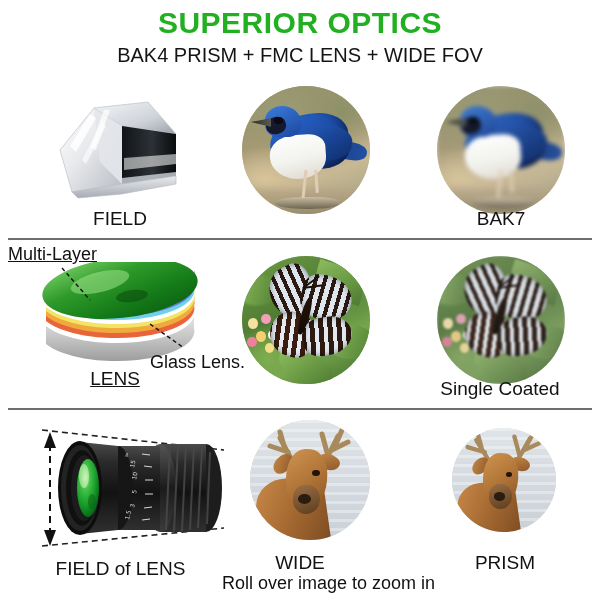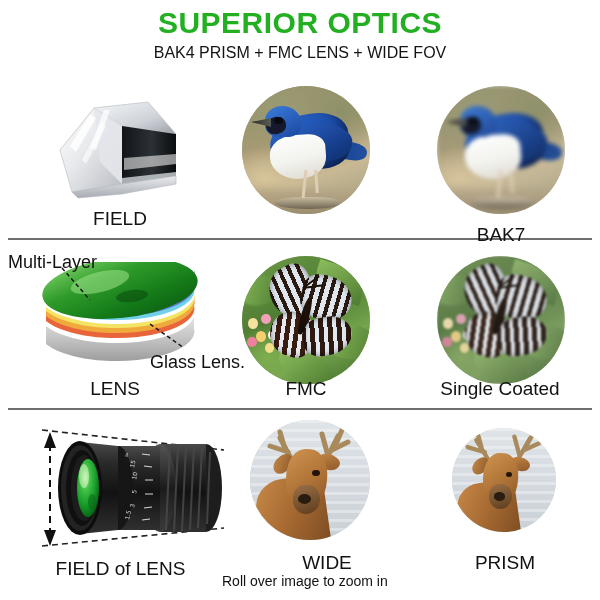--- a/index.html
+++ b/index.html
@@ -16,21 +16,21 @@
   
   .title {
     position:absolute; top:6px; left:0; width:600px;
     text-align:center;
     font-size:30px; font-weight:bold; letter-spacing:.5px;
     color:#22b022;
   }
   .subtitle {
     position:absolute; top:44px; left:0; width:600px;
     text-align:center;
-    font-size:16px; font-weight:normal; color:#141414;
+    font-size:20px; font-weight:normal; color:#141414;
   }
 
   
   .divider {
     position:absolute; left:8px; width:584px; height:2px;
     background:#6e6e6e;
   }
   .divider.d1 { top:238px; }
   .divider.d2 { top:408px; }
 
@@ -216,21 +216,21 @@
   
   .lensdisc { position:absolute; }
   .lbl-multilayer, .lbl-glasslens {
     position:absolute; font-size:18px; color:#111; white-space:nowrap;
   }
 
   
   .fovwrap { position:absolute; }
 
   .overlay-hint {
-    position:absolute; font-size:14px; color:#111; white-space:nowrap;
+    position:absolute; font-size:18px; color:#111; white-space:nowrap;
   }
 </style>
 </head>
 <body>
 
 <div class="infographic">
 
   <div class="title">SUPERIOR OPTICS</div>
   <div class="subtitle">BAK4 PRISM + FMC LENS + WIDE FOV</div>
 
@@ -308,21 +308,21 @@
       <div class="bird-wing"></div>
       <div class="bird-breast"></div>
       <div class="bird-head"></div>
       <div class="bird-face"></div>
       <div class="bird-beak"></div>
       <div class="bird-eye"></div>
       <div class="bird-leg"></div>
       <div class="bird-leg l2"></div>
     </div>
   </div>
-  <div class="caption" style="left:440px; top:224px; width:122px;">BAK7</div>
+  <div class="caption" style="left:440px; top:208px; width:122px;">BAK7</div>
 
   <div class="lensdisc" style="left:28px; top:262px; width:185px; height:120px;">
     <svg width="185" height="120" viewBox="0 0 185 120">
       <defs>
         <linearGradient id="topGreen" x1="0.1" y1="0" x2="0.9" y2="1">
           <stop offset="0%" stop-color="#7fd36a"></stop>
             <stop offset="35%" stop-color="#2f9b2a"></stop>
           <stop offset="70%" stop-color="#147a18"></stop>
             <stop offset="100%" stop-color="#0c5c12"></stop>
         </linearGradient>
@@ -346,23 +346,23 @@
       <path d="M18,24 A78,30 0 0 0 166,8 L166,13 A78,30 0 0 1 18,29 Z" fill="#3b2f6e"></path>
 
       <ellipse cx="92" cy="26" rx="78" ry="30" fill="url(#topGreen)" transform="rotate(-6 92 26)"></ellipse>
       <ellipse cx="72" cy="20" rx="30" ry="10" fill="#9fe38b" opacity="0.55" transform="rotate(-14 72 20)"></ellipse>
       <ellipse cx="104" cy="34" rx="16" ry="6" fill="#063d0b" opacity="0.45" transform="rotate(-8 104 34)"></ellipse>
 
       <path d="M34,6 L62,38" stroke="#111" stroke-width="1.4" stroke-dasharray="4 3" fill="none"></path>
       <path d="M122,62 L156,86" stroke="#111" stroke-width="1.4" stroke-dasharray="4 3" fill="none"></path>
     </svg>
   </div>
-  <div class="lbl-multilayer" style="left:8px; top:252px;">Multi-Layer</div>
+  <div class="lbl-multilayer" style="left:8px; top:244px;text-decoration:underline;">Multi-Layer</div>
   <div class="lbl-glasslens" style="left:150px; top:352px;">Glass Lens.</div>
-  <div class="caption" style="left:50px; top:378px; width:130px;">LENS</div>
+  <div class="caption" style="left:50px; top:368px; width:130px;text-decoration:underline;">LENS</div>
 
   <div class="circle" style="left:242px; top:256px; width:128px; height:128px;">
     <div class="scene">
       <div class="bf-bg"></div>
       <div class="leaf d"></div>
         <div class="leaf a"></div>
       <div class="leaf b"></div>
         <div class="leaf c"></div>
       <div class="flowers">
         <span style="left:10%;top:14%;background:#f6e2a0;"></span>
@@ -374,21 +374,20 @@
       </div>
       <div class="bf-wing ul"></div>
       <div class="bf-wing ur"></div>
       <div class="bf-wing ll"></div>
       <div class="bf-wing lr"></div>
       <div class="bf-body"></div>
       <div class="bf-ant"></div>
       <div class="bf-ant a2"></div>
     </div>
   </div>
-  <div class="caption" style="left:245px; top:378px; width:122px;">FMC</div>
 
   <div class="circle" style="left:437px; top:256px; width:128px; height:128px;">
     <div class="scene" style="filter:blur(1.3px) saturate(.78) contrast(.9);">
       <div class="bf-bg"></div>
       <div class="leaf d"></div>
         <div class="leaf a"></div>
       <div class="leaf b"></div>
         <div class="leaf c"></div>
       <div class="flowers">
         <span style="left:10%;top:14%;background:#f6e2a0;"></span>
@@ -501,21 +500,21 @@
       </svg>
       <div class="deer-neck"></div>
       <div class="deer-ear le"></div>
       <div class="deer-ear re"></div>
       <div class="deer-head"></div>
       <div class="deer-muzzle"></div>
       <div class="deer-eye"></div>
       <div class="deer-nose"></div>
     </div>
   </div>
-  <div class="caption" style="left:267px; top:552px; width:120px;text-align:center;">WIDE</div>
+  <div class="caption" style="left:240px; top:552px; width:120px;text-align:center;">WIDE</div>
   <div class="overlay-hint" style="left:222px; top:573px;">Roll over image to zoom in</div>
 
   <div class="circle" style="left:452px; top:428px; width:104px; height:104px;">
     <div class="scene">
       <div class="deer-bg"></div>
       <svg width="104" height="104" viewBox="0 0 120 120" style="position:absolute;inset:0;">
         <g stroke="#a98a5c" stroke-width="5" stroke-linecap="round" fill="none">
           <path d="M44,40 L28,14"></path>
             <path d="M38,28 L18,22"></path>
             <path d="M34,22 L30,8"></path>

